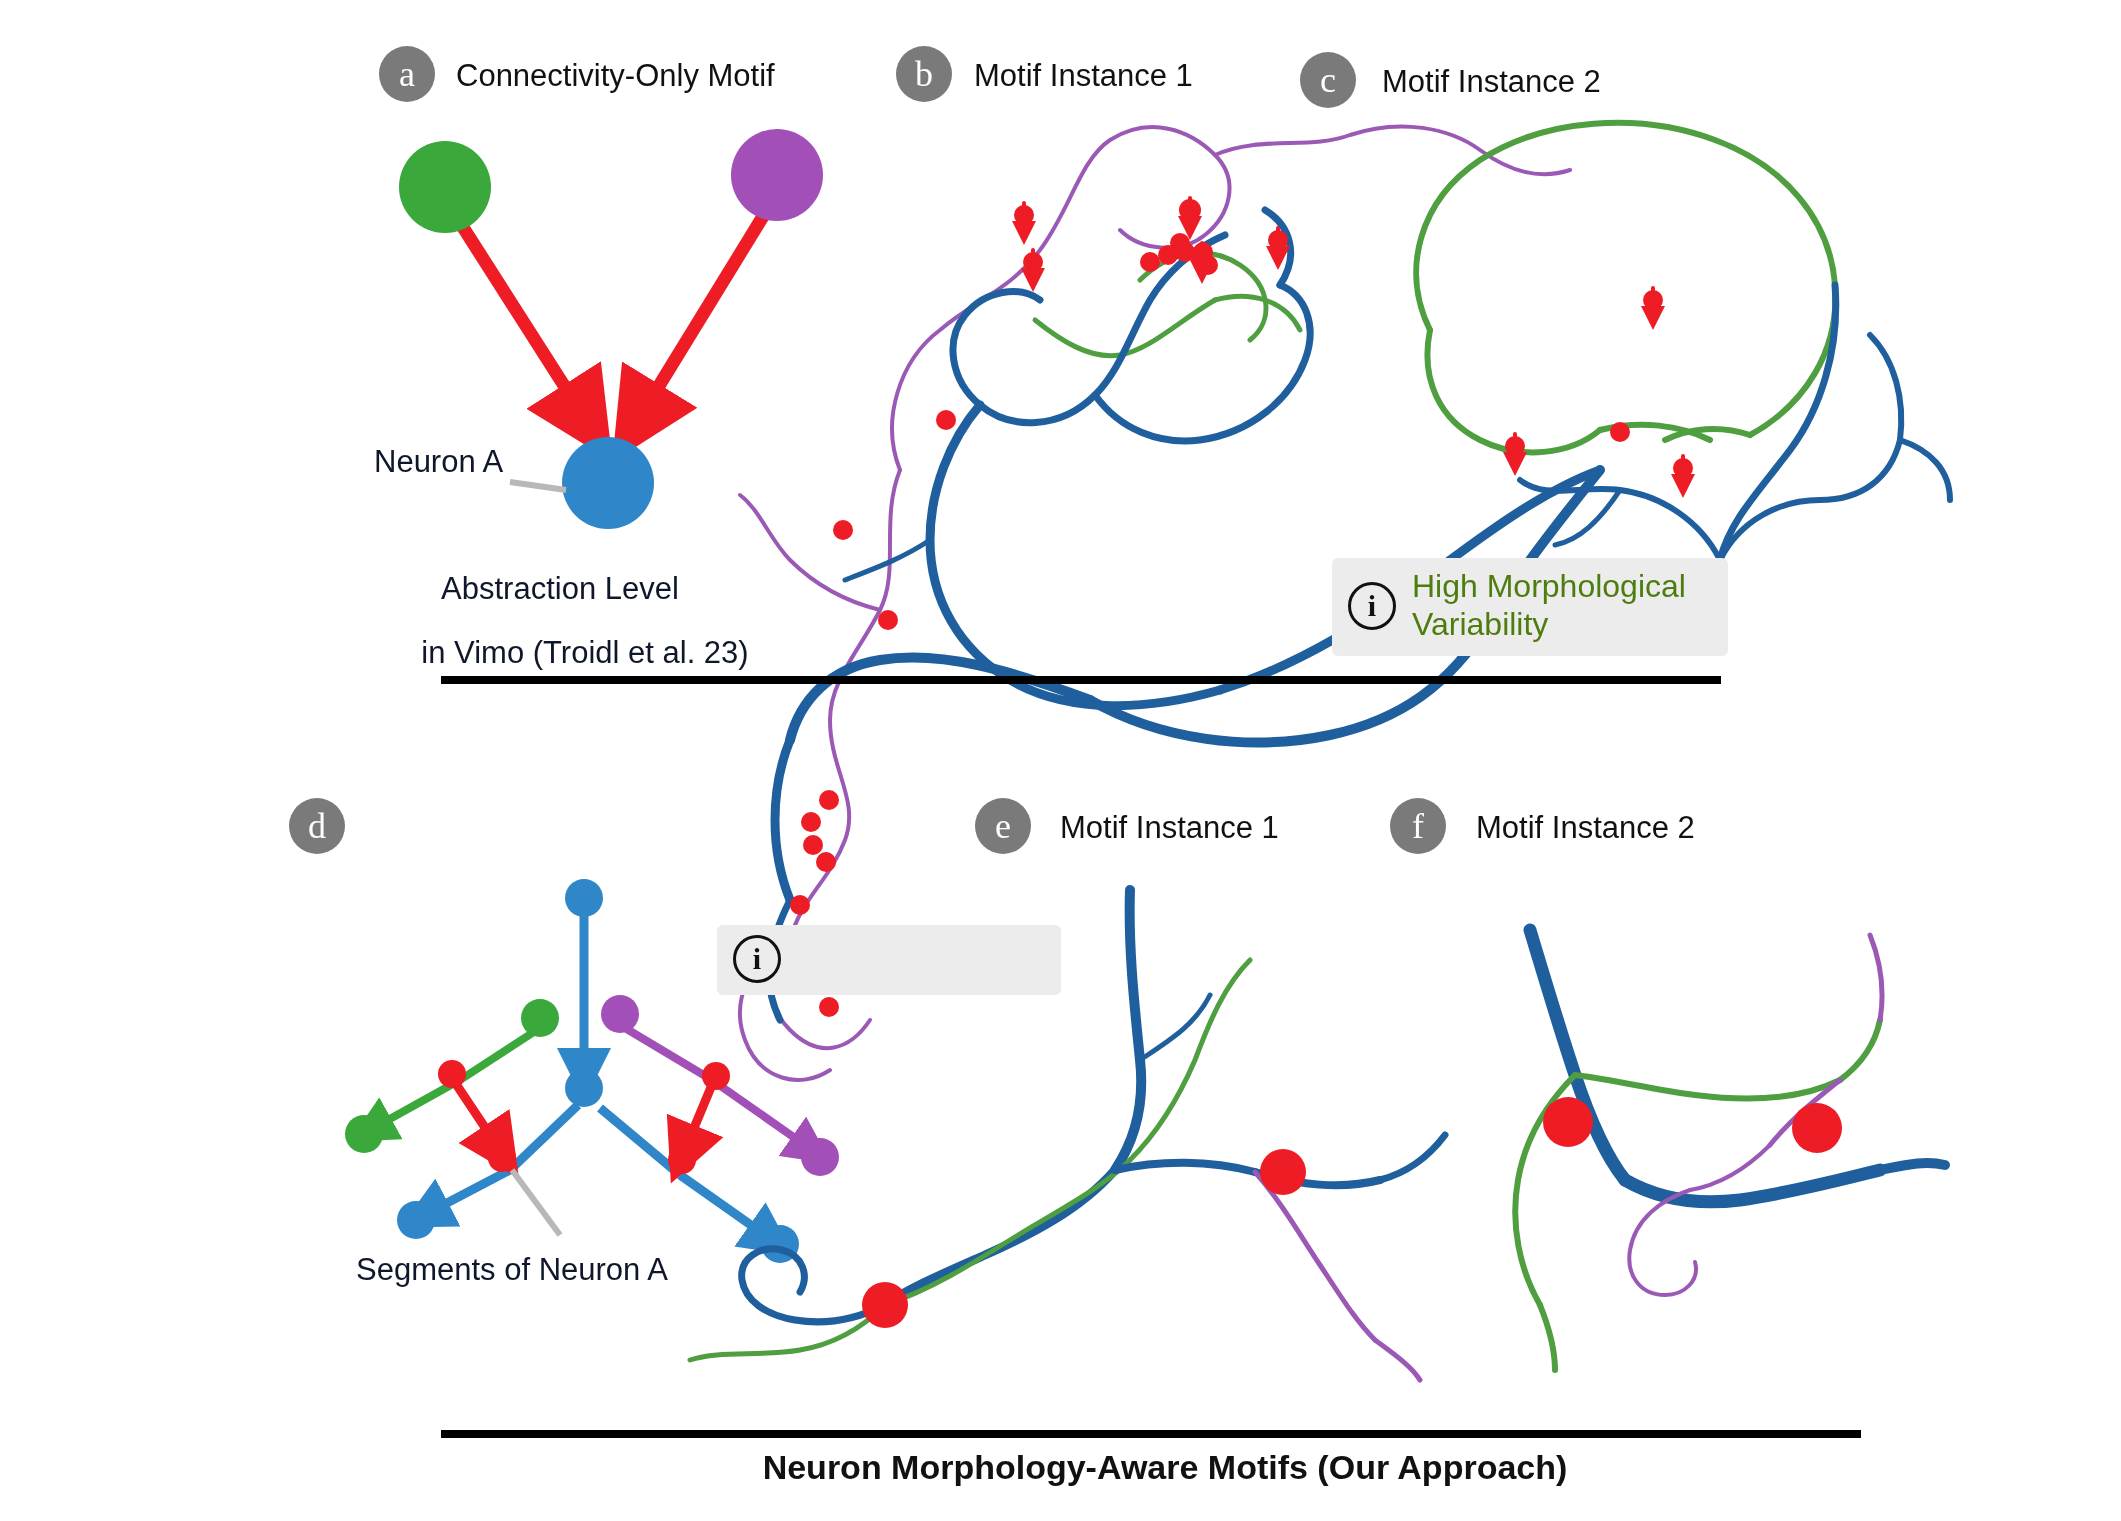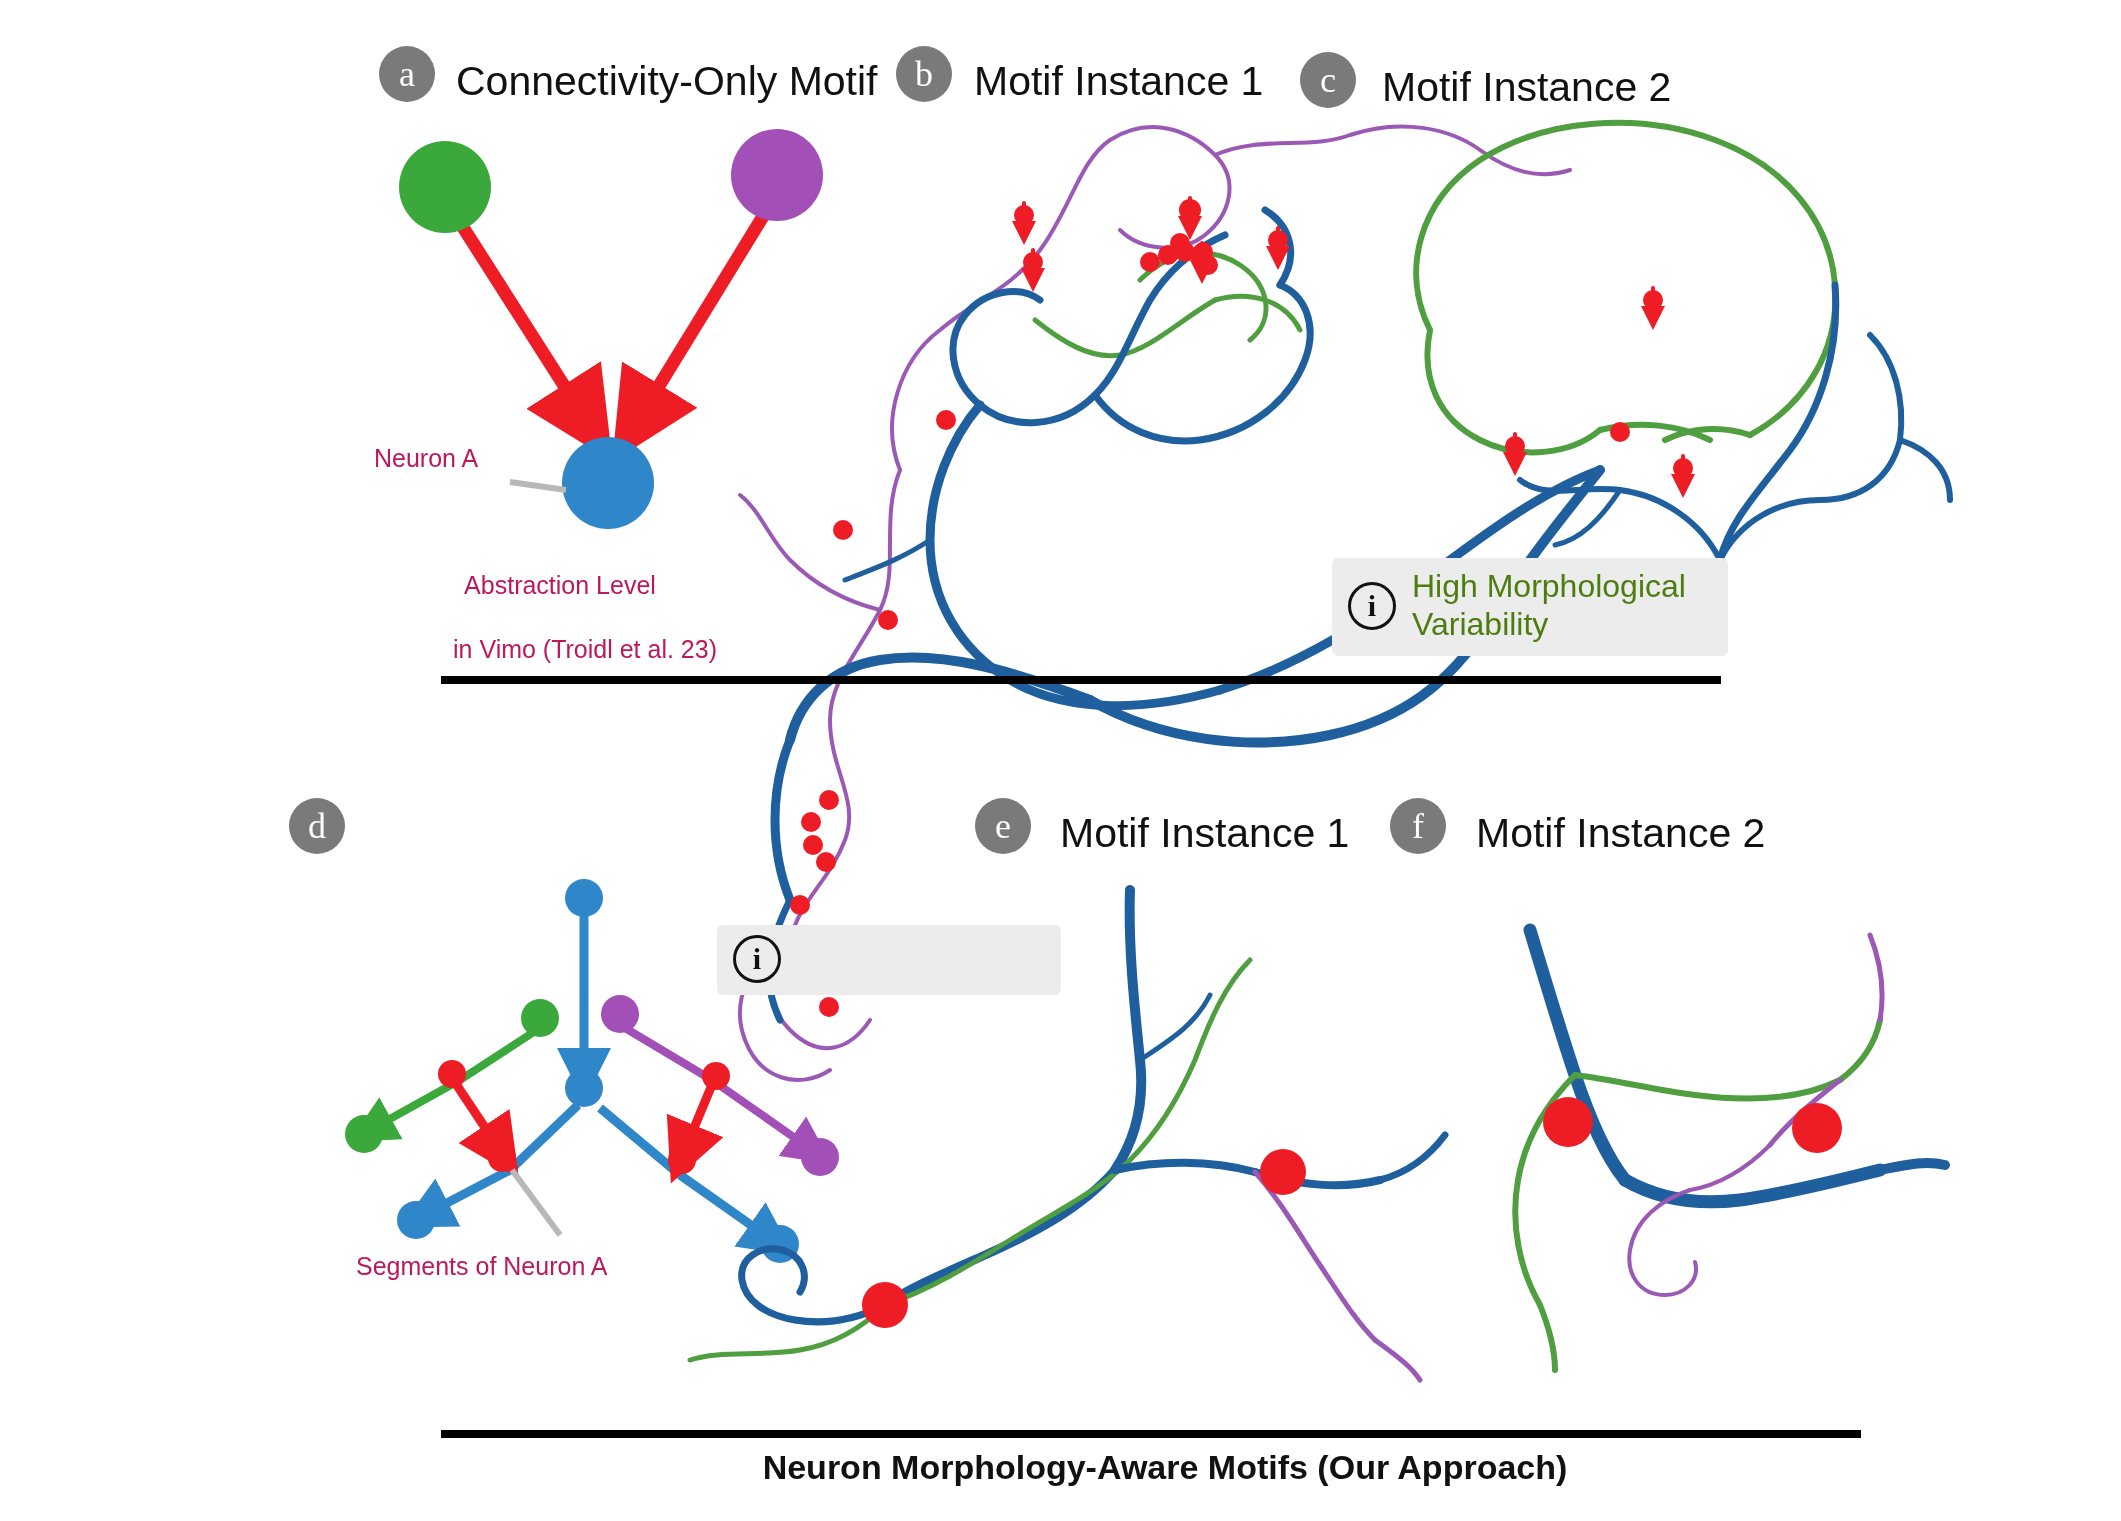--- a/index.html
+++ b/index.html
@@ -29,40 +29,40 @@
     border-radius: 50%;
     background: #7a7a7a;
     color: #ffffff;
     font-size: 36px;
     line-height: 56px;
     text-align: center;
     font-family: "Liberation Serif", serif;
   }
   .panel-title {
     position: absolute;
-    font-size: 41px;
+    font-size: 31px;
     color: #111111;
     white-space: nowrap;
   }
   .caption-bold {
     position: absolute;
     font-size: 34px;
     font-weight: bold;
     white-space: nowrap;
     text-align: center;
   }
   .rule {
     position: absolute;
     background: #000000;
     height: 8px;
   }
   .plain-label {
     position: absolute;
-    font-size: 25px;
-    color: #be185d;
+    font-size: 31px;
+    color: #0f172a;
     white-space: nowrap;
   }
   .plain-label.multiline {
     white-space: normal;
     text-align: center;
     line-height: 1.22;
   }
   
   .callout {
     position: absolute;

